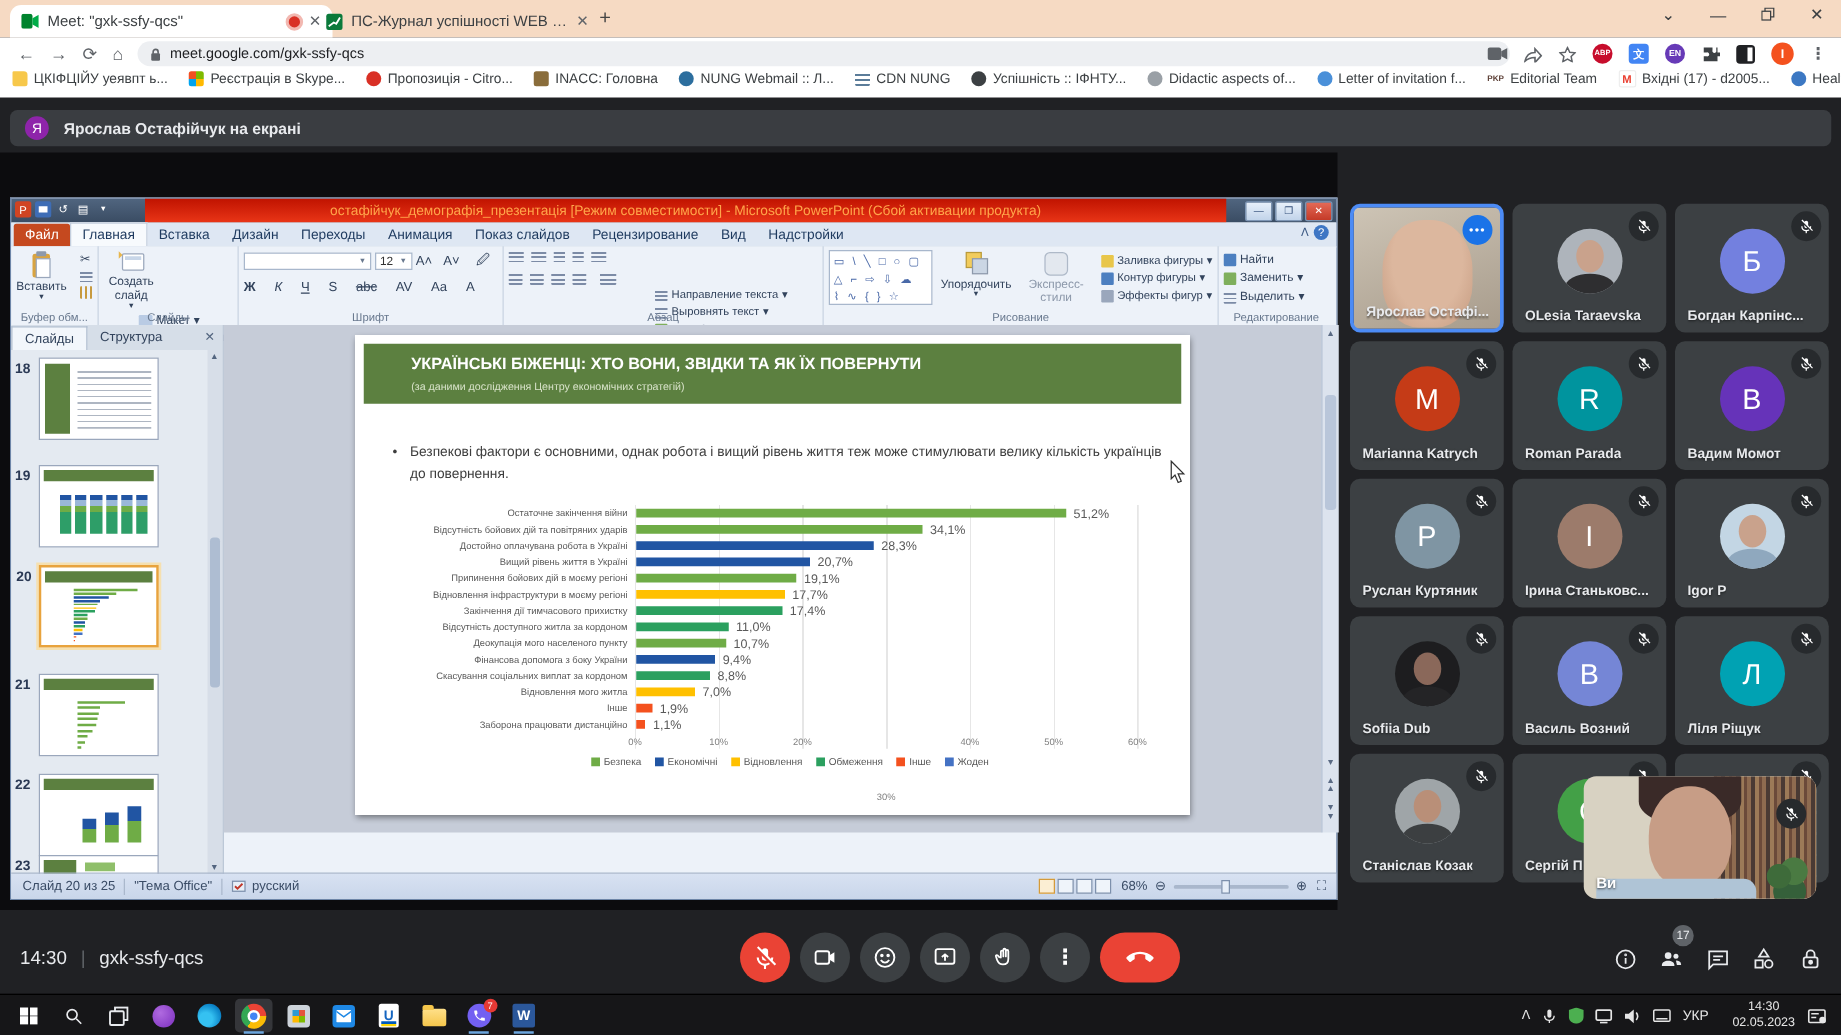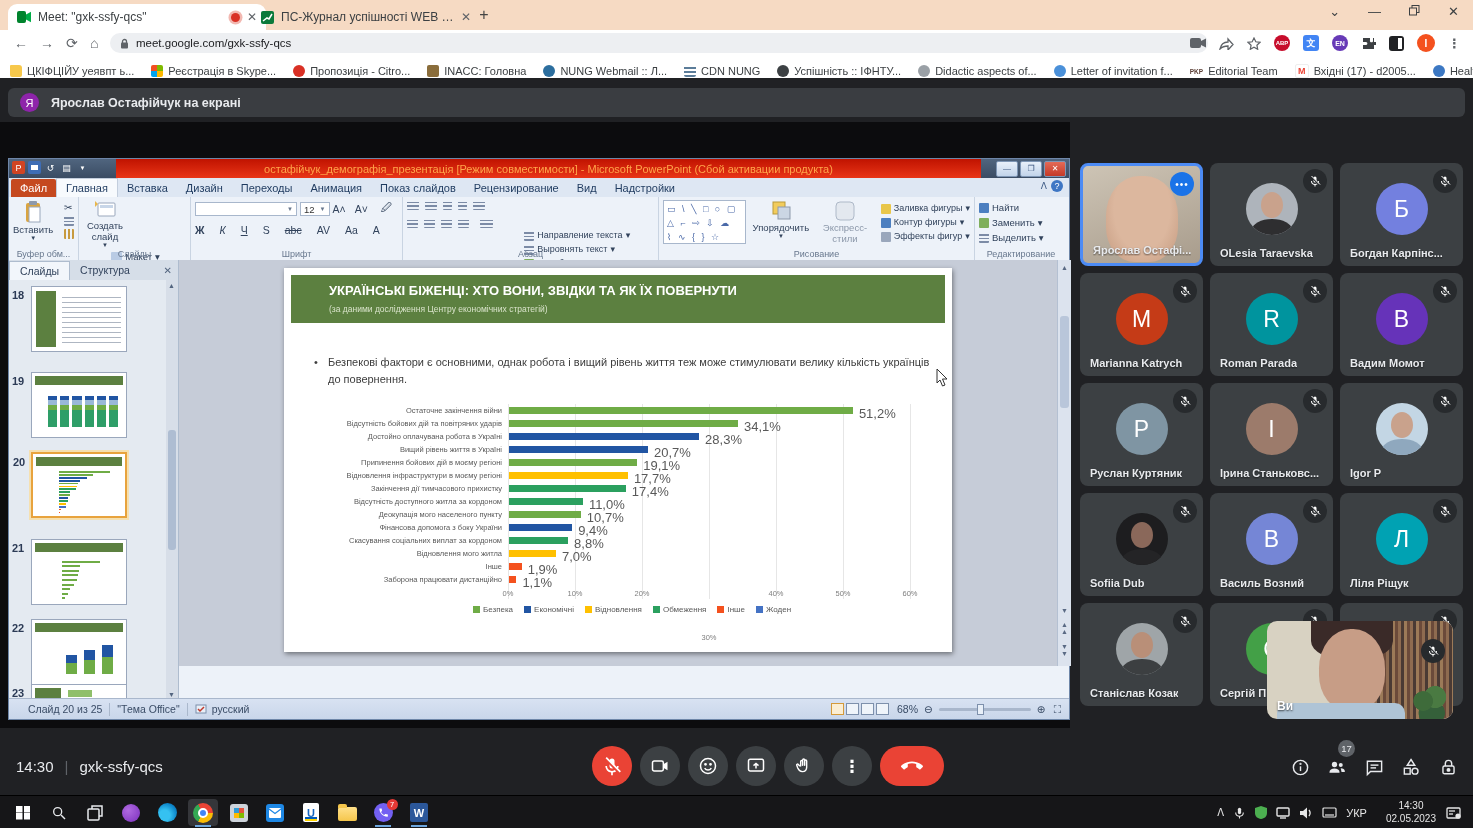--- a/index.html
+++ b/index.html
@@ -12,21 +12,21 @@
 .tabx{margin-left:7px;color:#5F6368;font-size:12px;line-height:1}
 .rec{width:9px;height:9px;border-radius:50%;background:#D93025;box-shadow:0 0 0 2.5px #F2B8B1;margin-left:8px;flex:none}
 .jico{width:13px;height:13px;border-radius:2px;margin-right:7px;flex:none}
 .newtab{position:absolute;left:474px;top:5px;width:20px;height:20px;font-size:16px;color:#444;text-align:center;line-height:19px}
 .bwinctl{position:absolute;right:14px;top:4px;display:flex;gap:28px;color:#3C4043;font-size:13px;align-items:center}
 .toolbar{position:absolute;left:0;top:30px;width:100%;height:26px;background:#fff}
 .navic{position:absolute;top:4px;color:#5F6368;font-size:14px;line-height:18px}
 .addr{position:absolute;left:110px;top:3px;width:1098px;height:20px;background:#EDEFF2;border-radius:10px;display:flex;align-items:center;padding:0 10px;font-size:11.5px;color:#202124;box-sizing:border-box}
 .tbr{position:absolute;top:4px;display:flex;align-items:center;gap:13px;right:12px}
 .exticon{width:16px;height:16px;border-radius:50%;display:flex;align-items:center;justify-content:center;color:#fff;font-size:6px;font-weight:bold}
-.bkbar{position:absolute;left:0;top:56px;width:100%;height:22px;background:#fff;display:flex;align-items:flex-end;padding-left:10px;font-size:11px;color:#3C4043;box-sizing:border-box}
+.bkbar{position:absolute;left:0;top:56px;width:100%;height:22px;background:#fff;display:flex;align-items:flex-start;padding-left:10px;font-size:11px;color:#3C4043;box-sizing:border-box}
 .bk{display:flex;align-items:center;margin-right:17px;white-space:nowrap}
 .bki{width:12px;height:12px;border-radius:2px;margin-right:5px;flex:none;display:flex;align-items:center;justify-content:center}
 
 .banner{position:absolute;left:8px;top:88px;width:1457px;height:29px;background:#3A3D41;border-radius:6px;display:flex;align-items:center;box-sizing:border-box;padding-left:12px}
 .banner .av{width:19px;height:19px;border-radius:50%;background:#8E24AA;color:#fff;font-size:11px;display:flex;align-items:center;justify-content:center;margin-right:12px}
 .banner .bt{color:#E8EAED;font-size:12.5px;font-weight:bold}
 .letterbox{position:absolute;left:0;top:122px;width:1070px;height:606px;background:#0C0C0E}
 
 .ppt{position:absolute;left:8px;top:158px;width:1062px;height:562px;background:#EDF2F9;border:1px solid #6E86A8;box-sizing:border-box;font-size:10px;color:#32435C}
 .ptitle{position:absolute;left:0;top:0;width:100%;height:19px;background:linear-gradient(#50657F,#3A4C63)}
@@ -71,21 +71,21 @@
 .sban{position:absolute;left:7px;top:7px;width:654px;height:48px;background:#5C8040;color:#fff}
 .sttl{position:absolute;left:38px;top:8px;font-size:13px;font-weight:bold;white-space:nowrap}
 .ssub{position:absolute;left:38px;top:29px;font-size:8.5px;color:#D9E3CA}
 .sbul{position:absolute;left:44px;top:86px;width:606px;font-size:11px;color:#3D3D3D;line-height:1.55}
 .chart{position:absolute;left:8px;top:136px;width:650px}
 .cgrid{position:absolute;left:216px;top:0;width:403px;height:195px;background:repeating-linear-gradient(90deg,#E6E6E6 0 1px,transparent 1px 67px)}
 .crow{display:flex;align-items:center;height:13px;position:relative}
 .clab{width:210px;text-align:right;padding-right:7px;font-size:7.5px;color:#595959;white-space:nowrap;flex:none}
 .ctrk{position:relative;width:403px;height:13px;flex:none}
 .cbar{position:absolute;left:0;top:3px;height:7px}
-.cval{position:absolute;top:2px;font-size:13px;color:#595959;white-space:nowrap}
+.cval{position:absolute;top:2px;font-size:10px;color:#595959;white-space:nowrap}
 .cticks{position:relative;margin-left:216px;width:403px;height:11px;margin-top:3px}
 .cticks span{position:absolute;font-size:7.5px;color:#7F7F7F;transform:translateX(-50%);top:0}
 .cleg{display:flex;justify-content:center;gap:11px;margin-top:5px;font-size:8px;color:#595959;margin-left:120px;width:440px}
 .cleg .li{display:flex;align-items:center;gap:3px;white-space:nowrap}
 .cleg .sw{width:7px;height:7px;flex:none}
 .notes{position:absolute;left:170px;top:507px;width:892px;height:34px;background:#fff;border-top:1px solid #A9B7CC;box-sizing:border-box;padding:7px 12px;font-size:11px;color:#404040}
 .pstatus{position:absolute;left:0;bottom:0;width:100%;height:21px;background:linear-gradient(#D8E2F2,#C9D6EA);border-top:1px solid #A9B7CC;box-sizing:border-box;display:flex;align-items:center;font-size:10.5px;color:#3A4C66}
 .sdiv{width:1px;height:13px;background:#AAB8CC;margin:0 7px}
 .vico{width:13px;height:12px;border:1px solid #7D90AC;background:#EFF4FA;margin-right:2px;box-sizing:border-box}
 .zslider{position:relative;width:92px;height:3px;background:#A9B7CC;border-radius:2px;margin:0 6px}
@@ -669,21 +669,21 @@
     <div class="cscroll">
       <div class="cbtn" style="top:0">▲</div>
       <div class="th"></div>
       <div class="cbtn" style="bottom:48px">▼</div>
       <div class="cbtn" style="bottom:30px;line-height:7px">▲<br>▲</div>
       <div class="cbtn" style="bottom:8px;line-height:7px">▼<br>▼</div>
     </div>
 
 
     <div class="pstatus">
-      <span style="margin-left:19px">Слайд 20 из 25</span>
+      <span style="margin-left:9px">Слайд 20 из 25</span>
       <span class="sdiv"></span>
       <span>"Тема Office"</span>
       <span class="sdiv"></span>
       <svg width="12" height="12">
           <rect x="1" y="2" width="10" height="8" fill="#E8EFF8" stroke="#7D90AC"></rect>
           <path d="M3 6l2 2 4-4" stroke="#C0392B" fill="none" stroke-width="1.5"></path>
         </svg>
       <span style="margin-left:5px">русский</span>
       <span style="margin-left:auto;display:flex;align-items:center">
         <i class="vico" style="border-color:#D49A3A;background:#FBEED3"></i>

